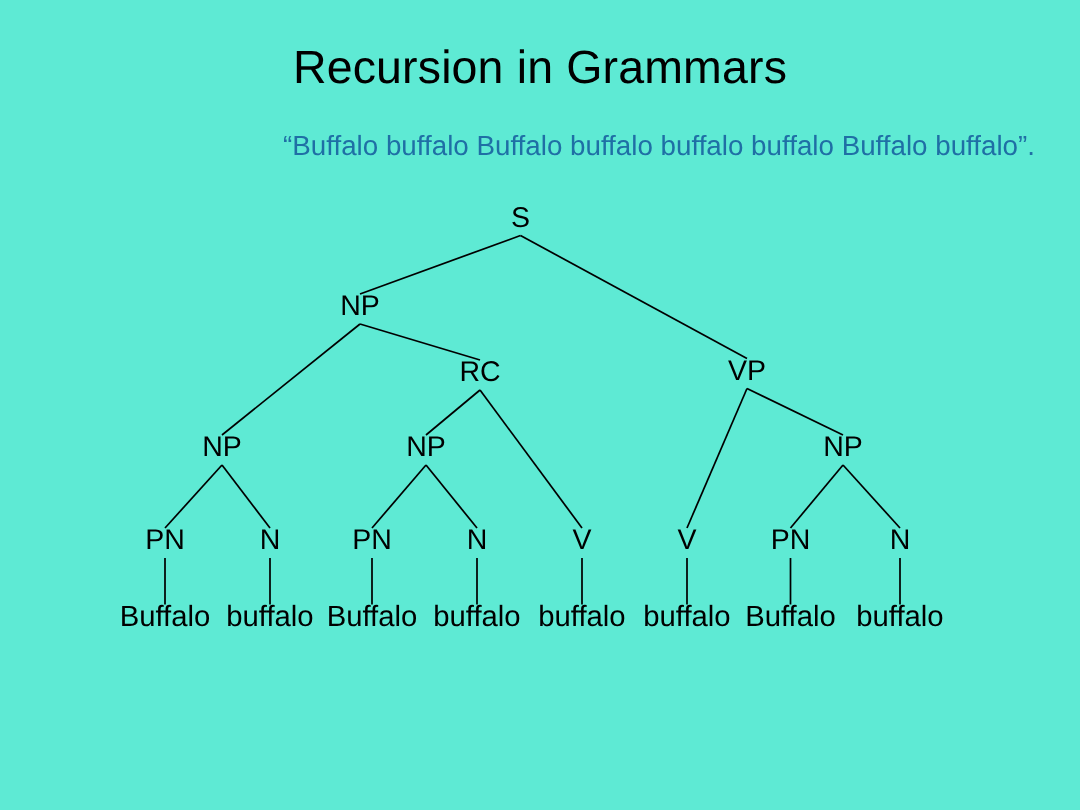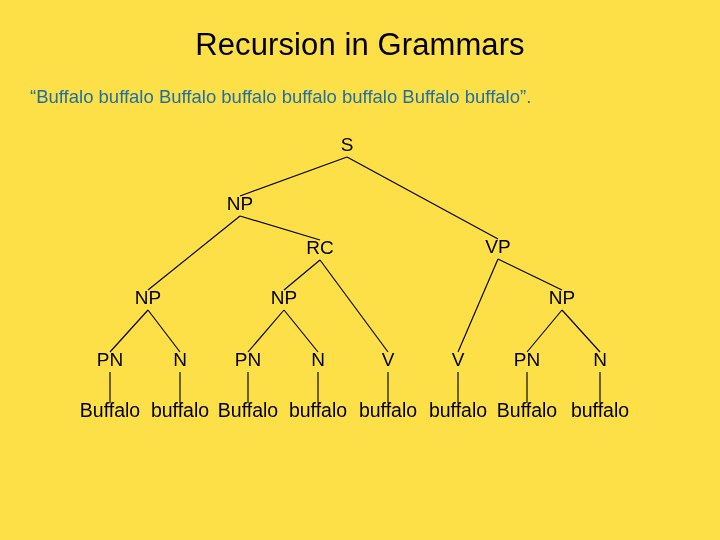--- a/index.html
+++ b/index.html
@@ -11,41 +11,41 @@
     width: 720px;
     height: 540px;
     position: relative;
     overflow: hidden;
     font-family: "Liberation Sans", sans-serif;
     -webkit-font-smoothing: antialiased;
   }
   #slide {
     position: absolute;
     inset: 0;
-    background: #fde047;
+    background: #5eead4;
   }
   .slide-title {
     position: absolute;
     left: 0;
     top: 26px;
     width: 720px;
     text-align: center;
     font-size: 31px;
     font-weight: 400;
     line-height: 38px;
     color: #000000;
     letter-spacing: 0.1px;
     white-space: nowrap;
   }
   .slide-subtitle {
     position: absolute;
     left: 30px;
     top: 85px;
     width: 660px;
-    text-align: left;
+    text-align: right;
     font-size: 18.5px;
     font-weight: 400;
     line-height: 24px;
     color: #1f6fa5;
     white-space: nowrap;
   }
   #tree-figure {
     position: absolute;
     left: 0;
     top: 120px;

